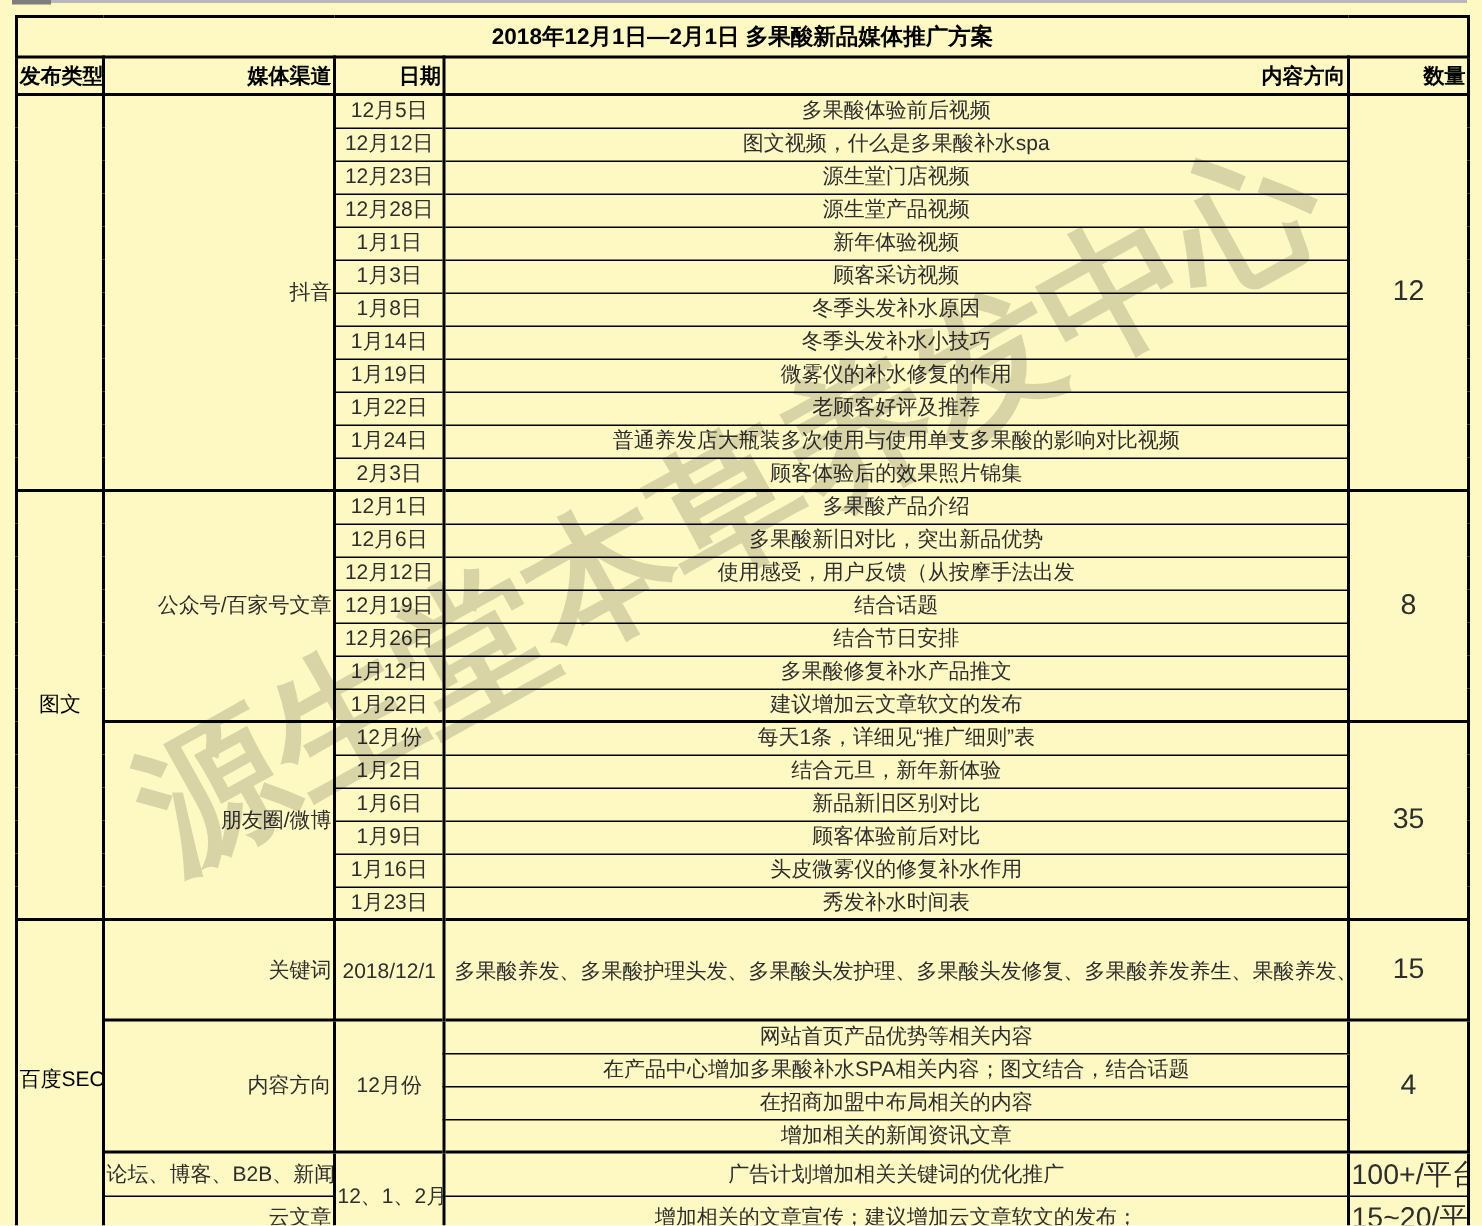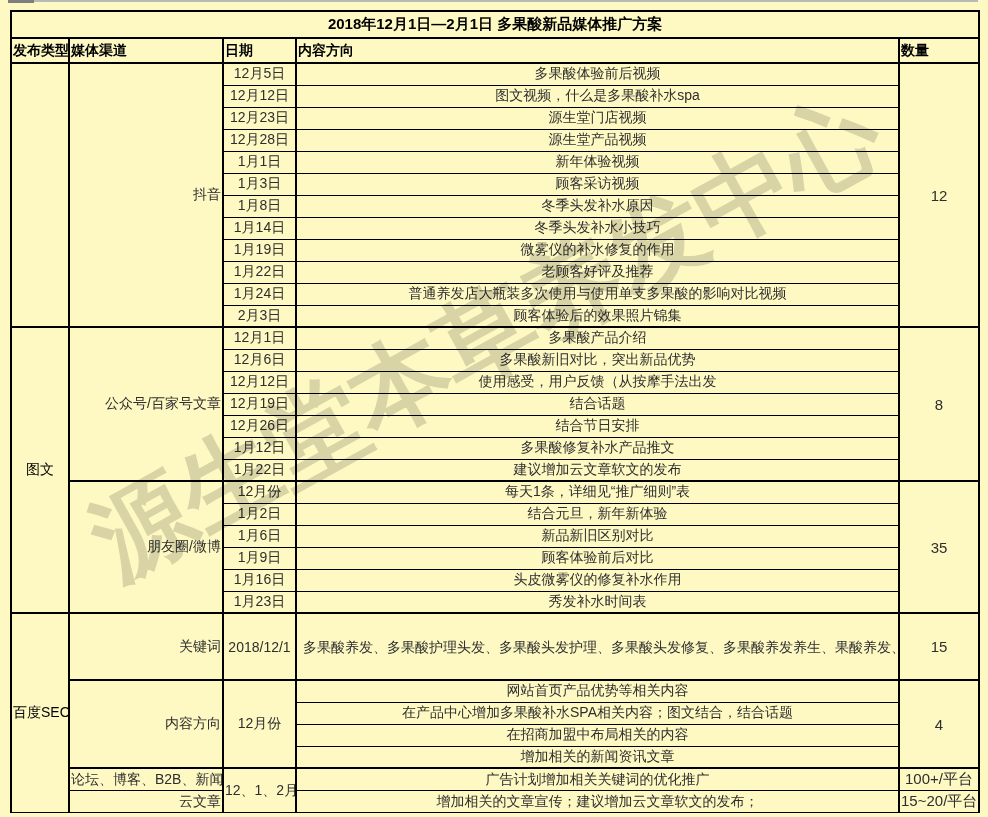--- a/index.html
+++ b/index.html
@@ -8,27 +8,27 @@
   .top-line{position:absolute;left:10px;top:0;width:968px;height:2px;background:#b9b9b9;}
   .top-line-dark{position:absolute;left:8px;top:0;width:26px;height:3px;background:#7e7e7e;}
 
   table.plan{position:absolute;left:10px;top:10px;width:968px;border-collapse:collapse;table-layout:fixed;
              font-size:14px;color:#2e2e2e;}
   table.plan td{border:1px solid #000;border-left-width:2px;border-right-width:2px;
                 vertical-align:middle;overflow:hidden;white-space:nowrap;}
   tr.sec > td{border-top:2px solid #000;}
   tr.title-row td{border:2px solid #000;height:23px;text-align:center;font-weight:bold;
                   font-size:15px;color:#000;}
-  tr.head td{height:21px;text-align:left;font-weight:bold;color:#000;border-top-width:2px;border-bottom-width:2px;}
+  tr.head td{height:21px;text-align:right;font-weight:bold;color:#000;border-top-width:2px;border-bottom-width:2px;}
   tr.r{height:22px;}
   td.c-type{text-align:center;color:#000;margin-top:44px;}
   td.c-chan{text-align:right;}
   td.c-date{text-align:center;}
   td.c-cont{text-align:center;padding:0 5px;}
-  td.c-qty{text-align:center;font-size:15px;}
+  td.c-qty{text-align:center;font-size:19px;}
   td.kw{white-space:normal;line-height:22px;padding:1px 6px;}
   tr.kw-row{height:67px;}
 
   .watermark{position:absolute;left:100px;top:495px;line-height:110px;font-size:98px;font-weight:bold;
              color:rgba(0,0,0,0.15);white-space:nowrap;transform:rotate(-29deg);
              transform-origin:left center;pointer-events:none;z-index:5;letter-spacing:0;}
 </style>
 </head>
 <body>
 

